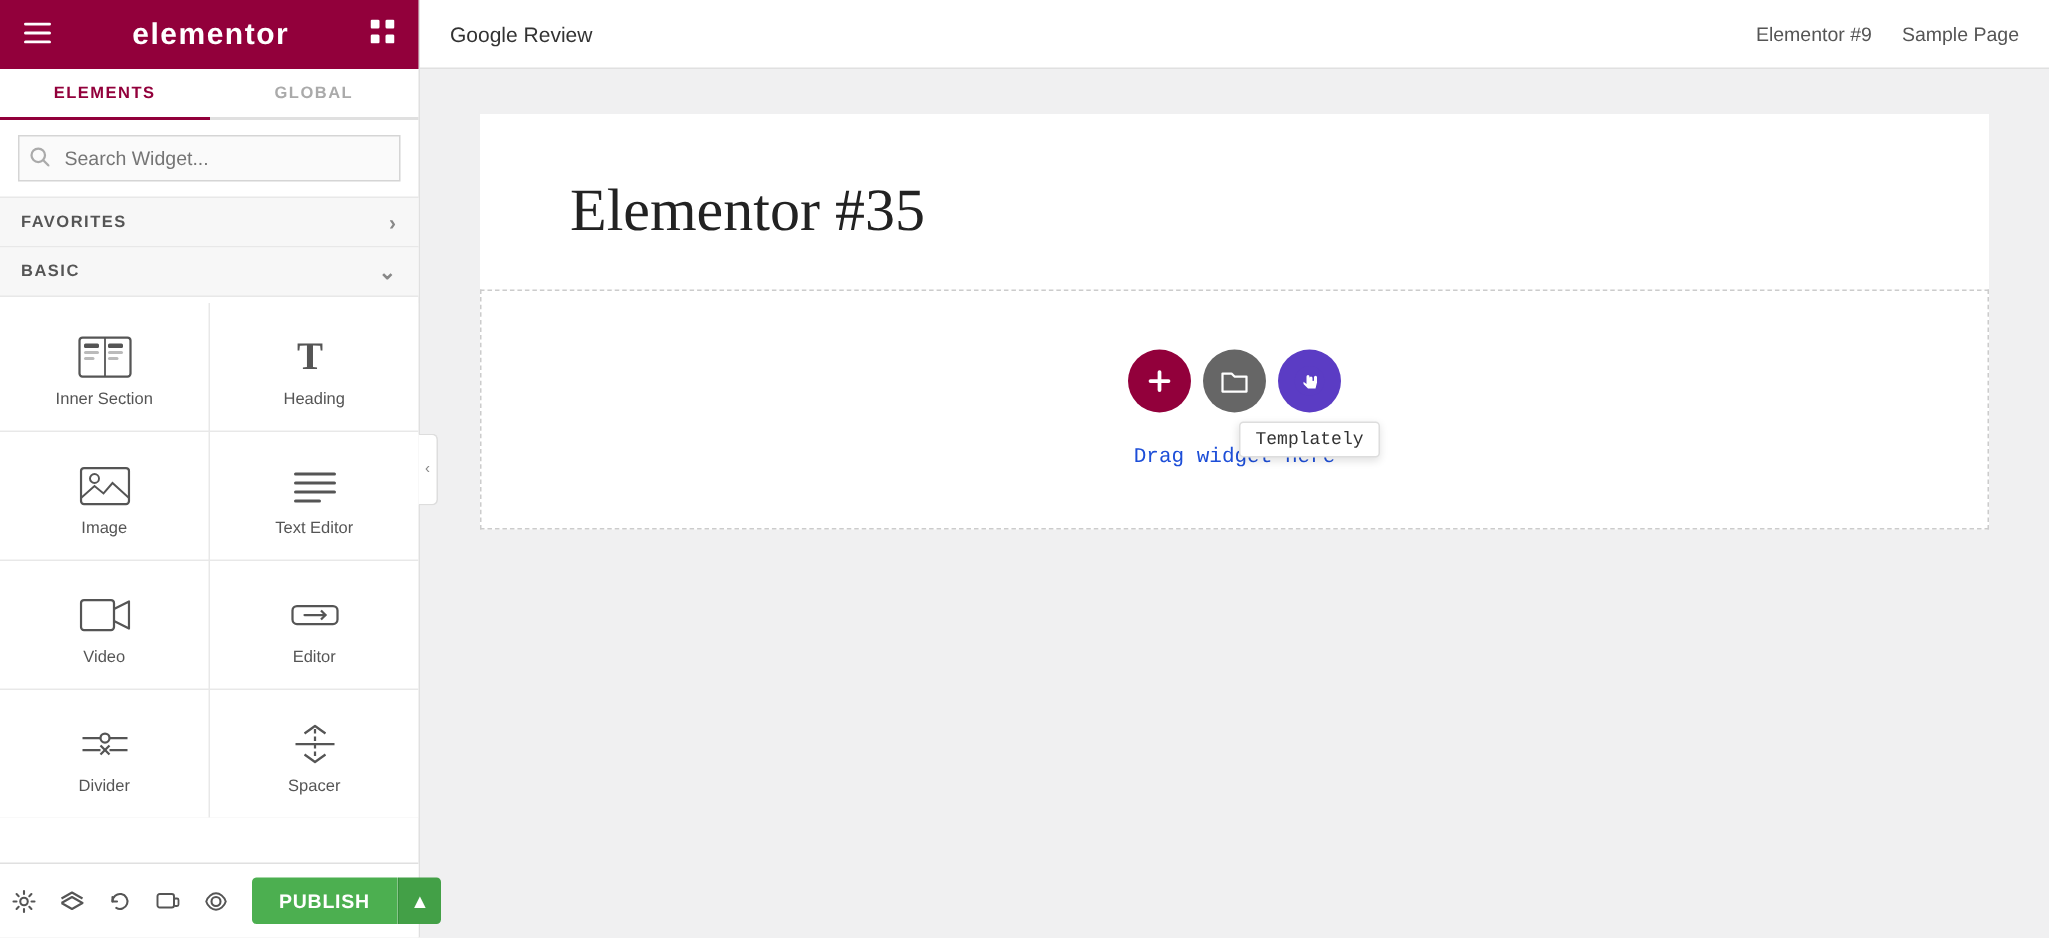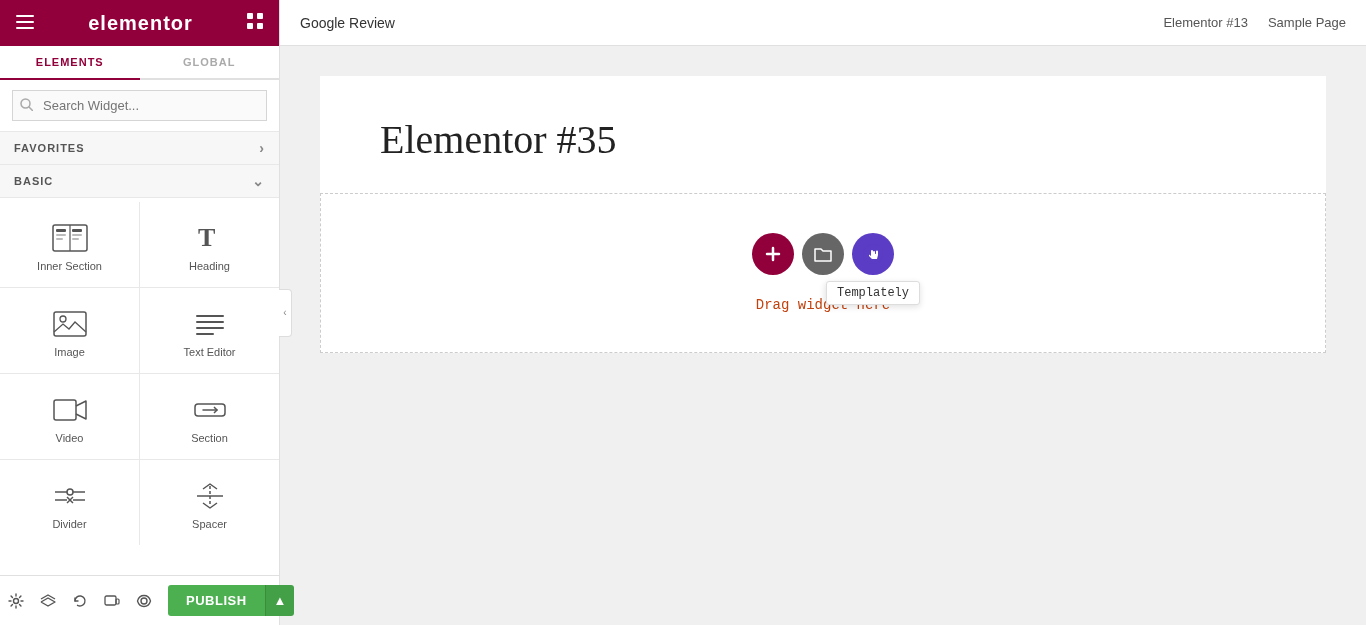--- a/index.html
+++ b/index.html
@@ -318,21 +318,21 @@
       border: 1px solid #ddd;
       border-radius: 3px;
       padding: 4px 10px;
       font-size: 12px;
       color: #333;
       white-space: nowrap;
       box-shadow: 0 2px 6px rgba(0,0,0,0.12);
     }
     .drop-hint-text {
       font-size: 14px;
-      color: #c2410c;
+      color: #1d4ed8;
       margin-top: 8px;
     }
 
     
     .widgets-container::-webkit-scrollbar { width: 5px; }
     .widgets-container::-webkit-scrollbar-thumb { background: #ccc; border-radius: 3px; }
 
     
     .svg-icon svg { display: block; }
   </style>
@@ -449,21 +449,21 @@
       </div>
 
       <div class="widget-item">
         <div class="widget-icon svg-icon">
           <svg width="34" height="28" viewBox="0 0 34 28" fill="none">
             <rect x="2" y="8" width="30" height="12" rx="3" stroke="#555" stroke-width="1.5"></rect>
             <line x1="10" y1="14" x2="24" y2="14" stroke="#555" stroke-width="1.5" stroke-linecap="round"></line>
             <polyline points="21,11 24,14 21,17" stroke="#555" stroke-width="1.5" fill="none" stroke-linejoin="round"></polyline>
           </svg>
         </div>
-        <span class="widget-label">Section</span>
+        <span class="widget-label">Editor</span>
       </div>
 
       <div class="widget-item">
         <div class="widget-icon svg-icon">
           <svg width="34" height="28" viewBox="0 0 34 28" fill="none">
             <line x1="2" y1="10" x2="14" y2="10" stroke="#555" stroke-width="1.5"></line>
             <line x1="20" y1="10" x2="32" y2="10" stroke="#555" stroke-width="1.5"></line>
             <circle cx="17" cy="10" r="3" stroke="#555" stroke-width="1.5"></circle>
             <line x1="2" y1="18" x2="14" y2="18" stroke="#555" stroke-width="1.5"></line>
             <line x1="20" y1="18" x2="32" y2="18" stroke="#555" stroke-width="1.5"></line>
@@ -527,21 +527,21 @@
   </div>
 
   <div class="collapse-handle">‹</div>
 </div>
 
 <div id="main">
 
   <div class="top-bar">
     <div class="top-bar-left">Google Review</div>
     <div class="top-bar-right">
-      <a class="top-bar-link">Elementor #13</a>
+      <a class="top-bar-link">Elementor #9</a>
       <a class="top-bar-link">Sample Page</a>
     </div>
   </div>
 
   <div class="canvas-area">
 
     <div class="page-title-block">
       <h1 class="page-title-text">Elementor #35</h1>
     </div>
 

